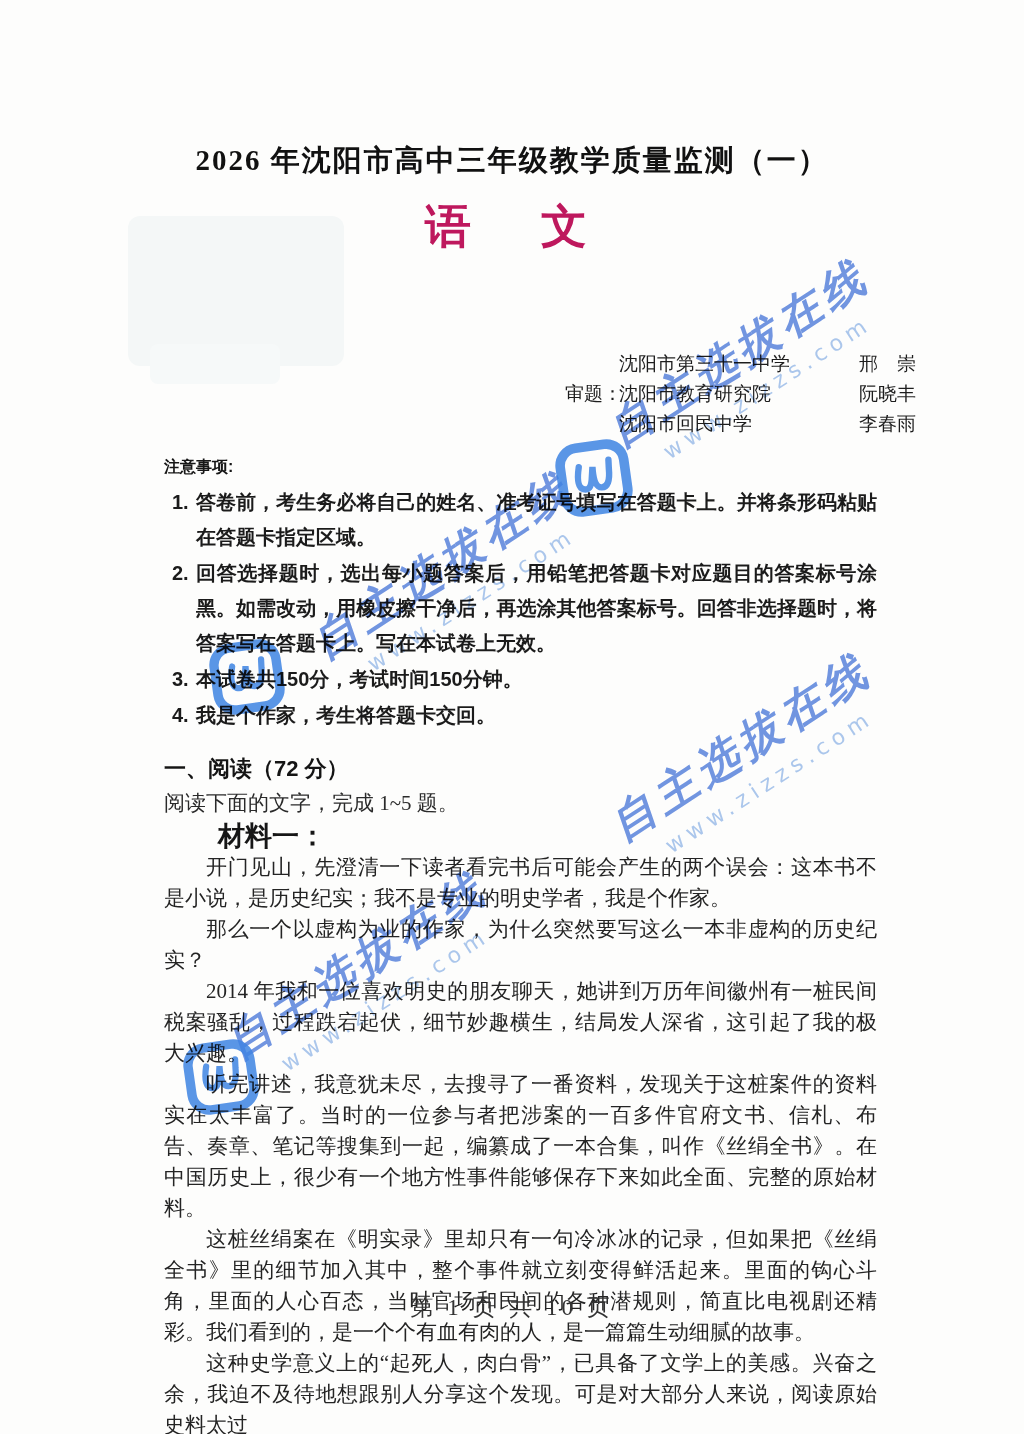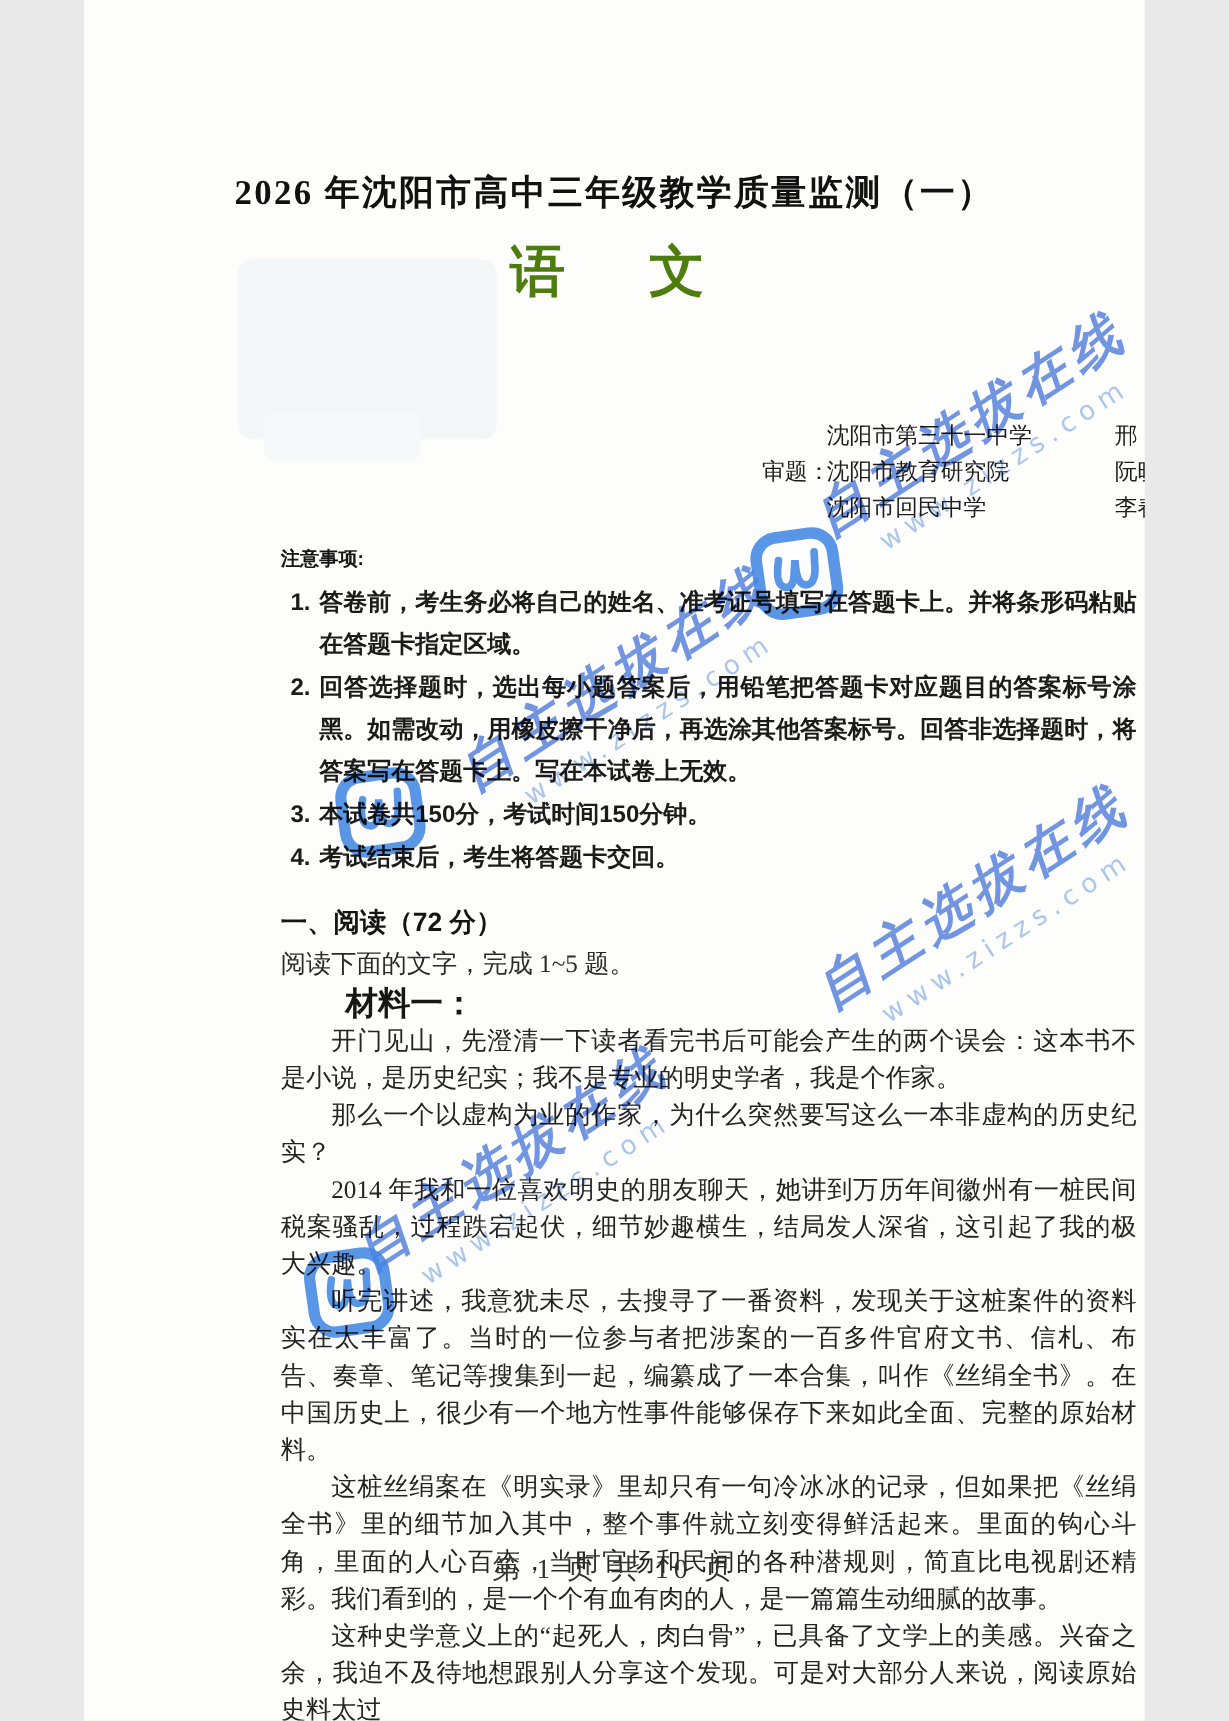--- a/index.html
+++ b/index.html
@@ -1,18 +1,18 @@
 <!DOCTYPE html>
 <html lang="zh"><head>
 <meta charset="utf-8">
 <style>
   html,body{margin:0;padding:0;background:#e9e9e9;}
   .page{
     position:relative;
-    width:884px;height:1434px;
+    width:1024px;height:1434px;
     background:#fdfdfc;
     margin:0 auto;
     overflow:hidden;
     font-family:"Liberation Sans",sans-serif;
     color:#222;
   }
   
   .scan-blob{
     position:absolute;left:128px;top:216px;width:216px;height:150px;
     background:#f4f7f7;border-radius:12px;
@@ -23,21 +23,21 @@
   }
   .doc-title{
     position:absolute;left:0;top:141px;width:100%;
     text-align:center;
     font-size:29px;font-weight:700;letter-spacing:2px;color:#111;
     font-family:"Liberation Serif",serif;
   }
   .doc-subject{
     position:absolute;left:0;top:196px;width:100%;
     text-align:center;
-    font-size:46px;font-weight:700;letter-spacing:12px;color:#4d7c0f;
+    font-size:46px;font-weight:700;letter-spacing:12px;color:#be185d;
     font-family:"Liberation Serif",serif;
   }
   .credits{
     position:absolute;left:565px;top:349px;
     font-size:19px;line-height:30px;font-weight:500;color:#1d1d1d;
   }
   .credit-row{display:flex;white-space:nowrap;}
   .credit-label{display:inline-block;width:54px;}
   .credit-org{display:inline-block;width:240px;}
   .credit-name{display:inline-block;}
@@ -157,21 +157,21 @@
         <div class="notice-item">
           <span class="notice-num">2.</span>
           <span class="notice-text">回答选择题时，选出每小题答案后，用铅笔把答题卡对应题目的答案标号涂黑。如需改动，用橡皮擦干净后，再选涂其他答案标号。回答非选择题时，将答案写在答题卡上。写在本试卷上无效。</span>
         </div>
         <div class="notice-item">
           <span class="notice-num">3.</span>
           <span class="notice-text">本试卷共150分，考试时间150分钟。</span>
         </div>
         <div class="notice-item">
           <span class="notice-num">4.</span>
-          <span class="notice-text">考试结束后，考生将答题卡交回。</span>
+          <span class="notice-text">我是个作家，考生将答题卡交回。</span>
         </div>
       </div>
 
     <div class="sec-heading">一、阅读（72 分）</div>
     <div class="instruction">阅读下面的文字，完成 1~5 题。</div>
     <div class="material-label">材料一：</div>
     <div class="passage" id="passage">
         <p>开门见山，先澄清一下读者看完书后可能会产生的两个误会：这本书不是小说，是历史纪实；我不是专业的明史学者，我是个作家。</p>
         <p>那么一个以虚构为业的作家，为什么突然要写这么一本非虚构的历史纪实？</p>
         <p>2014 年我和一位喜欢明史的朋友聊天，她讲到万历年间徽州有一桩民间税案骚乱，过程跌宕起伏，细节妙趣横生，结局发人深省，这引起了我的极大兴趣。</p>

